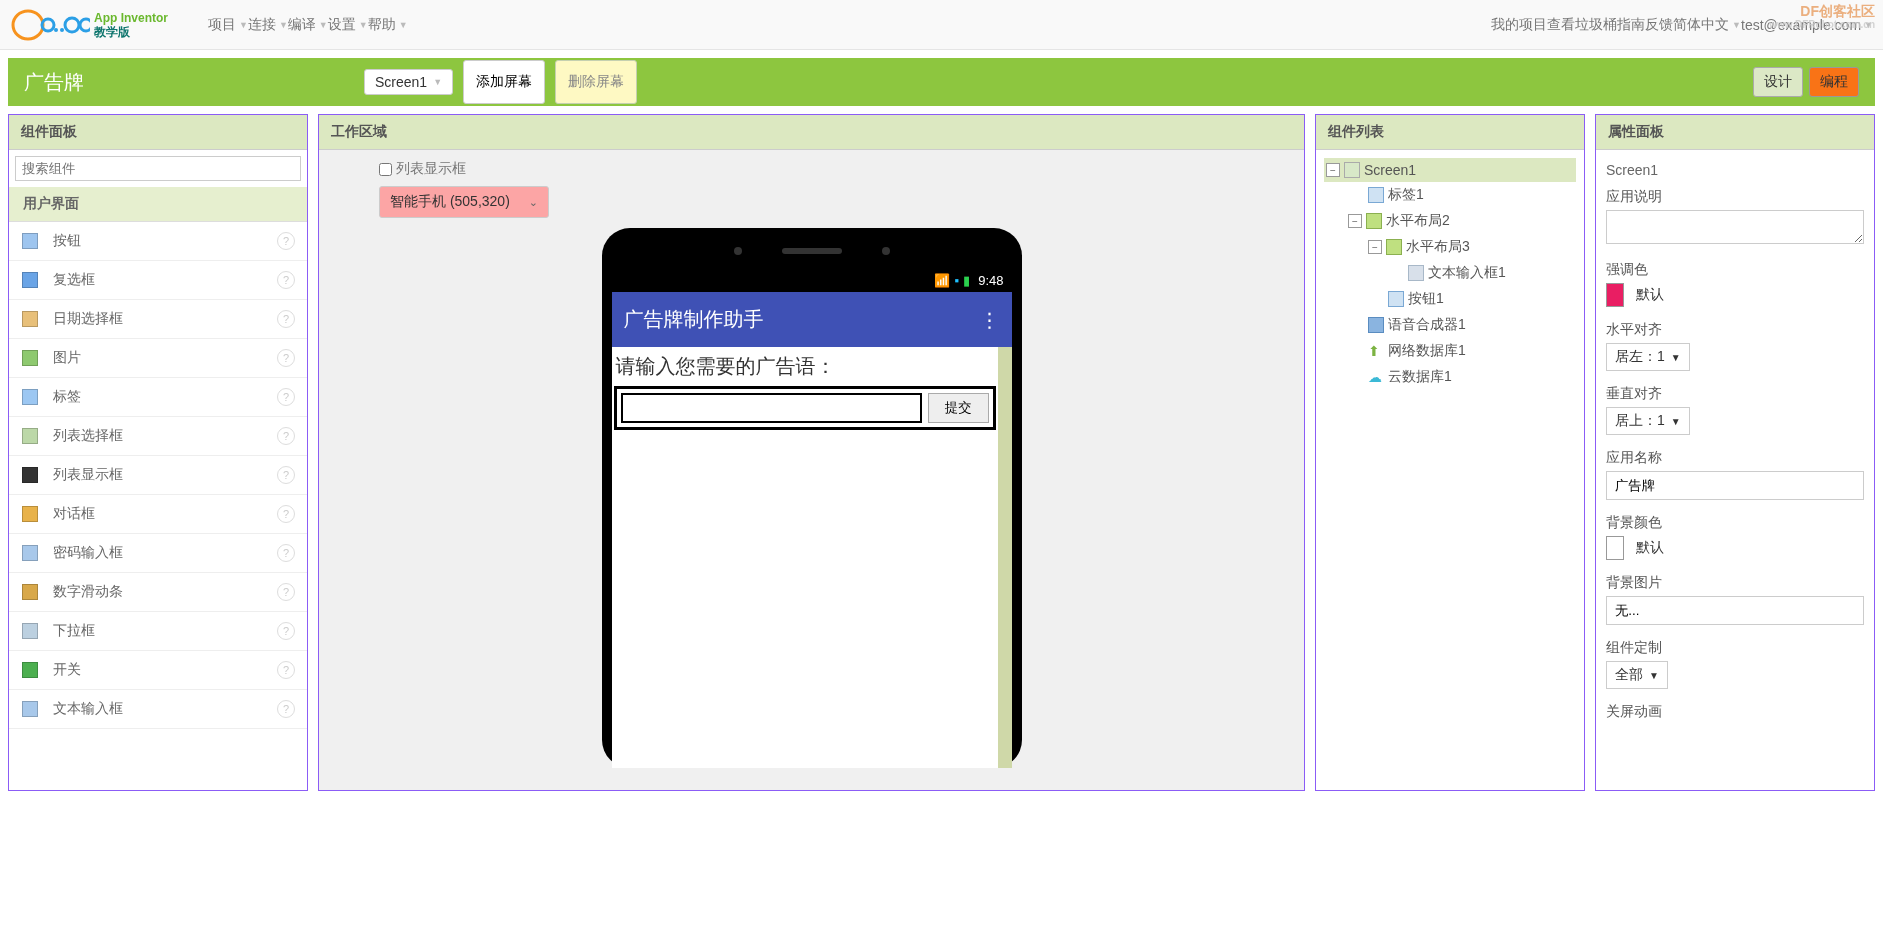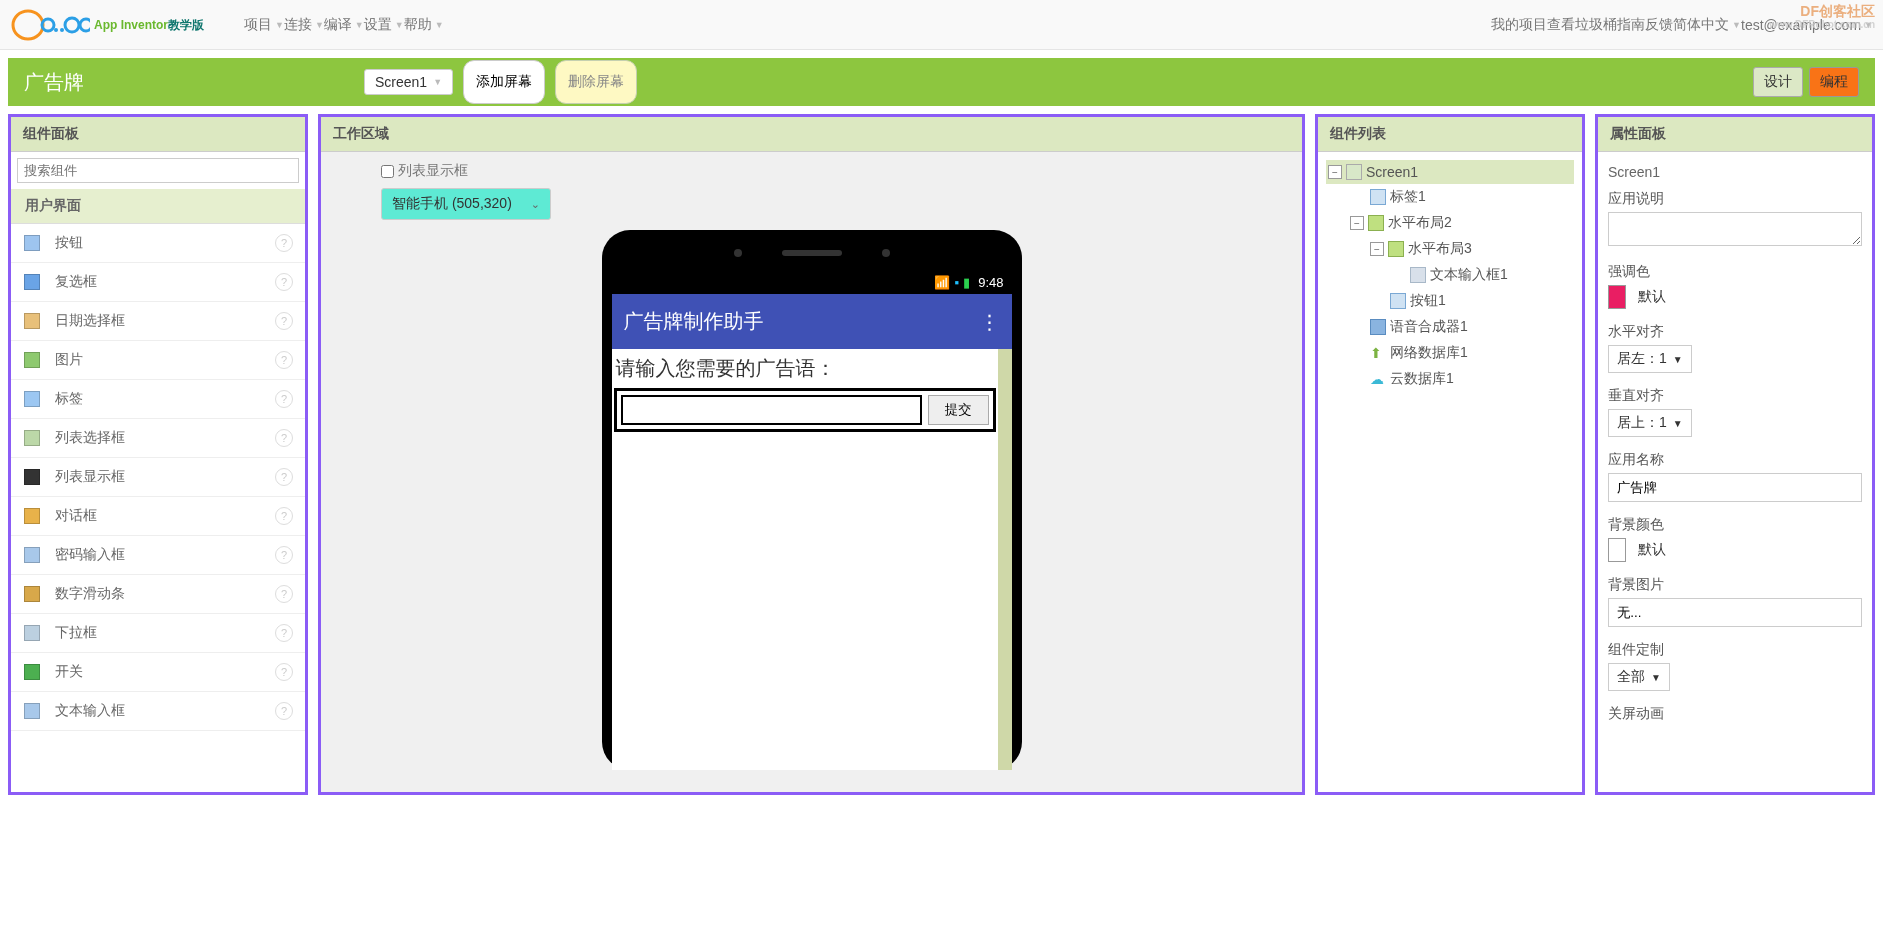--- a/index.html
+++ b/index.html
@@ -1,58 +1,58 @@
 <!DOCTYPE html>
 <html><head>
 <meta charset="utf-8">
 <style>
 * { box-sizing: border-box; margin: 0; padding: 0; }
 body { font-family: "Microsoft YaHei", Arial, sans-serif; font-size: 14px; color: #333; background: #fff; }
 
 .topbar { display: flex; align-items: center; height: 50px; border-bottom: 1px solid #e5e5e5; padding: 0 10px; background:#f9f9f9; }
 .logo { display:flex; align-items:center; margin-right:40px; }
-.logo-text { display:flex; flex-direction:row; font-size:12px; line-height:14px; margin-left:4px;}
+.logo-text { display:flex; flex-direction:column; font-size:12px; line-height:14px; margin-left:4px;}
 .logo-text .t1 { color:#6ab82e; font-weight:bold;}
 .logo-text .t2 { color:#0f766e; font-weight:bold;}
 .topnav { display:flex; }
 .topnav-item { color:#777; cursor:pointer; display:flex; align-items:center; gap:3px;}
 .topnav-spacer { flex:1;}
 .dropdown-arrow { font-size:9px; color:#bbb;}
 
 .watermark { position:absolute; right:8px; top:4px; color:#e9a36a; font-size:14px; font-weight:bold; opacity:0.85; text-align:right; line-height:14px;}
 .watermark .sub { font-size:10px; color:#ccc;}
 
 .greenbar { background:#8dc63f; height:48px; display:flex; align-items:center; padding:0 16px; margin:8px; }
 .greenbar-title { color:#fff; font-size:20px; font-weight:500; margin-right:280px;}
 .screen-select { background:#fff; border:1px solid #ccc; border-radius:3px; padding:4px 10px; cursor:pointer; display:flex; align-items:center; gap:6px;}
-.greenbar button { margin-left:10px; padding:12px 12px; border:1px solid #ccc; border-radius:11px; background:#fff; cursor:pointer; font-size:14px;}
+.greenbar button { margin-left:10px; padding:12px 12px; border:1px solid #ccc; border-radius:3px; background:#fff; cursor:pointer; font-size:14px;}
 .greenbar button.disabled { background:#fef9c3; color:#888; border-color:#c5d0b0;}
 .greenbar .right { margin-left:auto; display:flex; gap:6px;}
 .greenbar .toggle-btn { padding:5px 10px; border:1px solid #aaa; border-radius:3px; background:#dce8c6; cursor:pointer;}
 .greenbar .toggle-btn.active { background:#f97316; border:1px solid #999;}
 
 .main { display:flex; gap:10px; padding:0 8px 8px 8px;}
-.panel { border:3px solid #8b5cf6; background:#fff; }
+.panel { border:1px solid #8b5cf6; background:#fff; }
 .panel-header { background:#dce8c1; padding:8px 12px; font-weight:bold; color:#555; border-bottom:1px solid #ccc;}
 
 .palette { width:300px;}
 .palette-search { padding:6px;}
 .palette-search input { width:100%; padding:4px 6px; border:1px solid #ccc;}
 .palette-cat { background:#e6efcf; padding:8px 14px; font-weight:bold; color:#666; border-bottom:1px solid #ddd;}
 .palette-list { }
 .palette-item { display:flex; align-items:center; padding:10px 12px; border-bottom:1px solid #eee; cursor:grab;}
 .palette-item .picon { width:18px; height:18px; margin-right:14px; display:flex; align-items:center; justify-content:center;}
 .palette-item .plabel { flex:1; color:#666;}
 .palette-item .phelp { width:18px; height:18px; border:1px solid #ddd; border-radius:50%; color:#ccc; font-size:11px; display:flex; align-items:center; justify-content:center;}
 
 .workspace { flex:1;}
 .workspace-body { background:#f0f0f0; padding:10px 60px; min-height:640px;}
 .ws-tools { display:flex; flex-direction:column; gap:8px; margin-bottom:10px;}
 .ws-check { display:flex; align-items:center; gap:4px; color:#777;}
-.ws-select { background:#5eead4; border:1px solid #ccc; border-radius:3px; padding:6px 10px; width:170px; display:flex; justify-content:space-between; align-items:center; cursor:pointer;}
+.ws-select { background:#fca5a5; border:1px solid #ccc; border-radius:3px; padding:6px 10px; width:170px; display:flex; justify-content:space-between; align-items:center; cursor:pointer;}
 
 .phone { width:420px; margin:0 auto; background:#000; border-radius:28px; padding:40px 10px 0 10px; position:relative;}
 .phone-top { height:18px; display:flex; justify-content:center; align-items:center; gap:40px; position:absolute; top:14px; left:0; right:0;}
 .phone-top .dot { width:8px; height:8px; background:#333; border-radius:50%;}
 .phone-top .speaker { width:60px; height:6px; background:#333; border-radius:3px;}
 .phone-screen { background:#fff; height:500px; display:flex; flex-direction:column;}
 .statusbar { background:#000; color:#1ec0ff; height:24px; display:flex; justify-content:flex-end; align-items:center; padding:0 8px; font-size:13px; gap:4px;}
 .statusbar .clock { color:#fff; margin-left:4px;}
 .appbar { background:#3f51b5; color:#fff; padding:14px 12px; font-size:20px; display:flex; justify-content:space-between; align-items:center;}
 .app-content { flex:1; background:#fff; padding:2px; border-right:14px solid #cfd8a8;}

